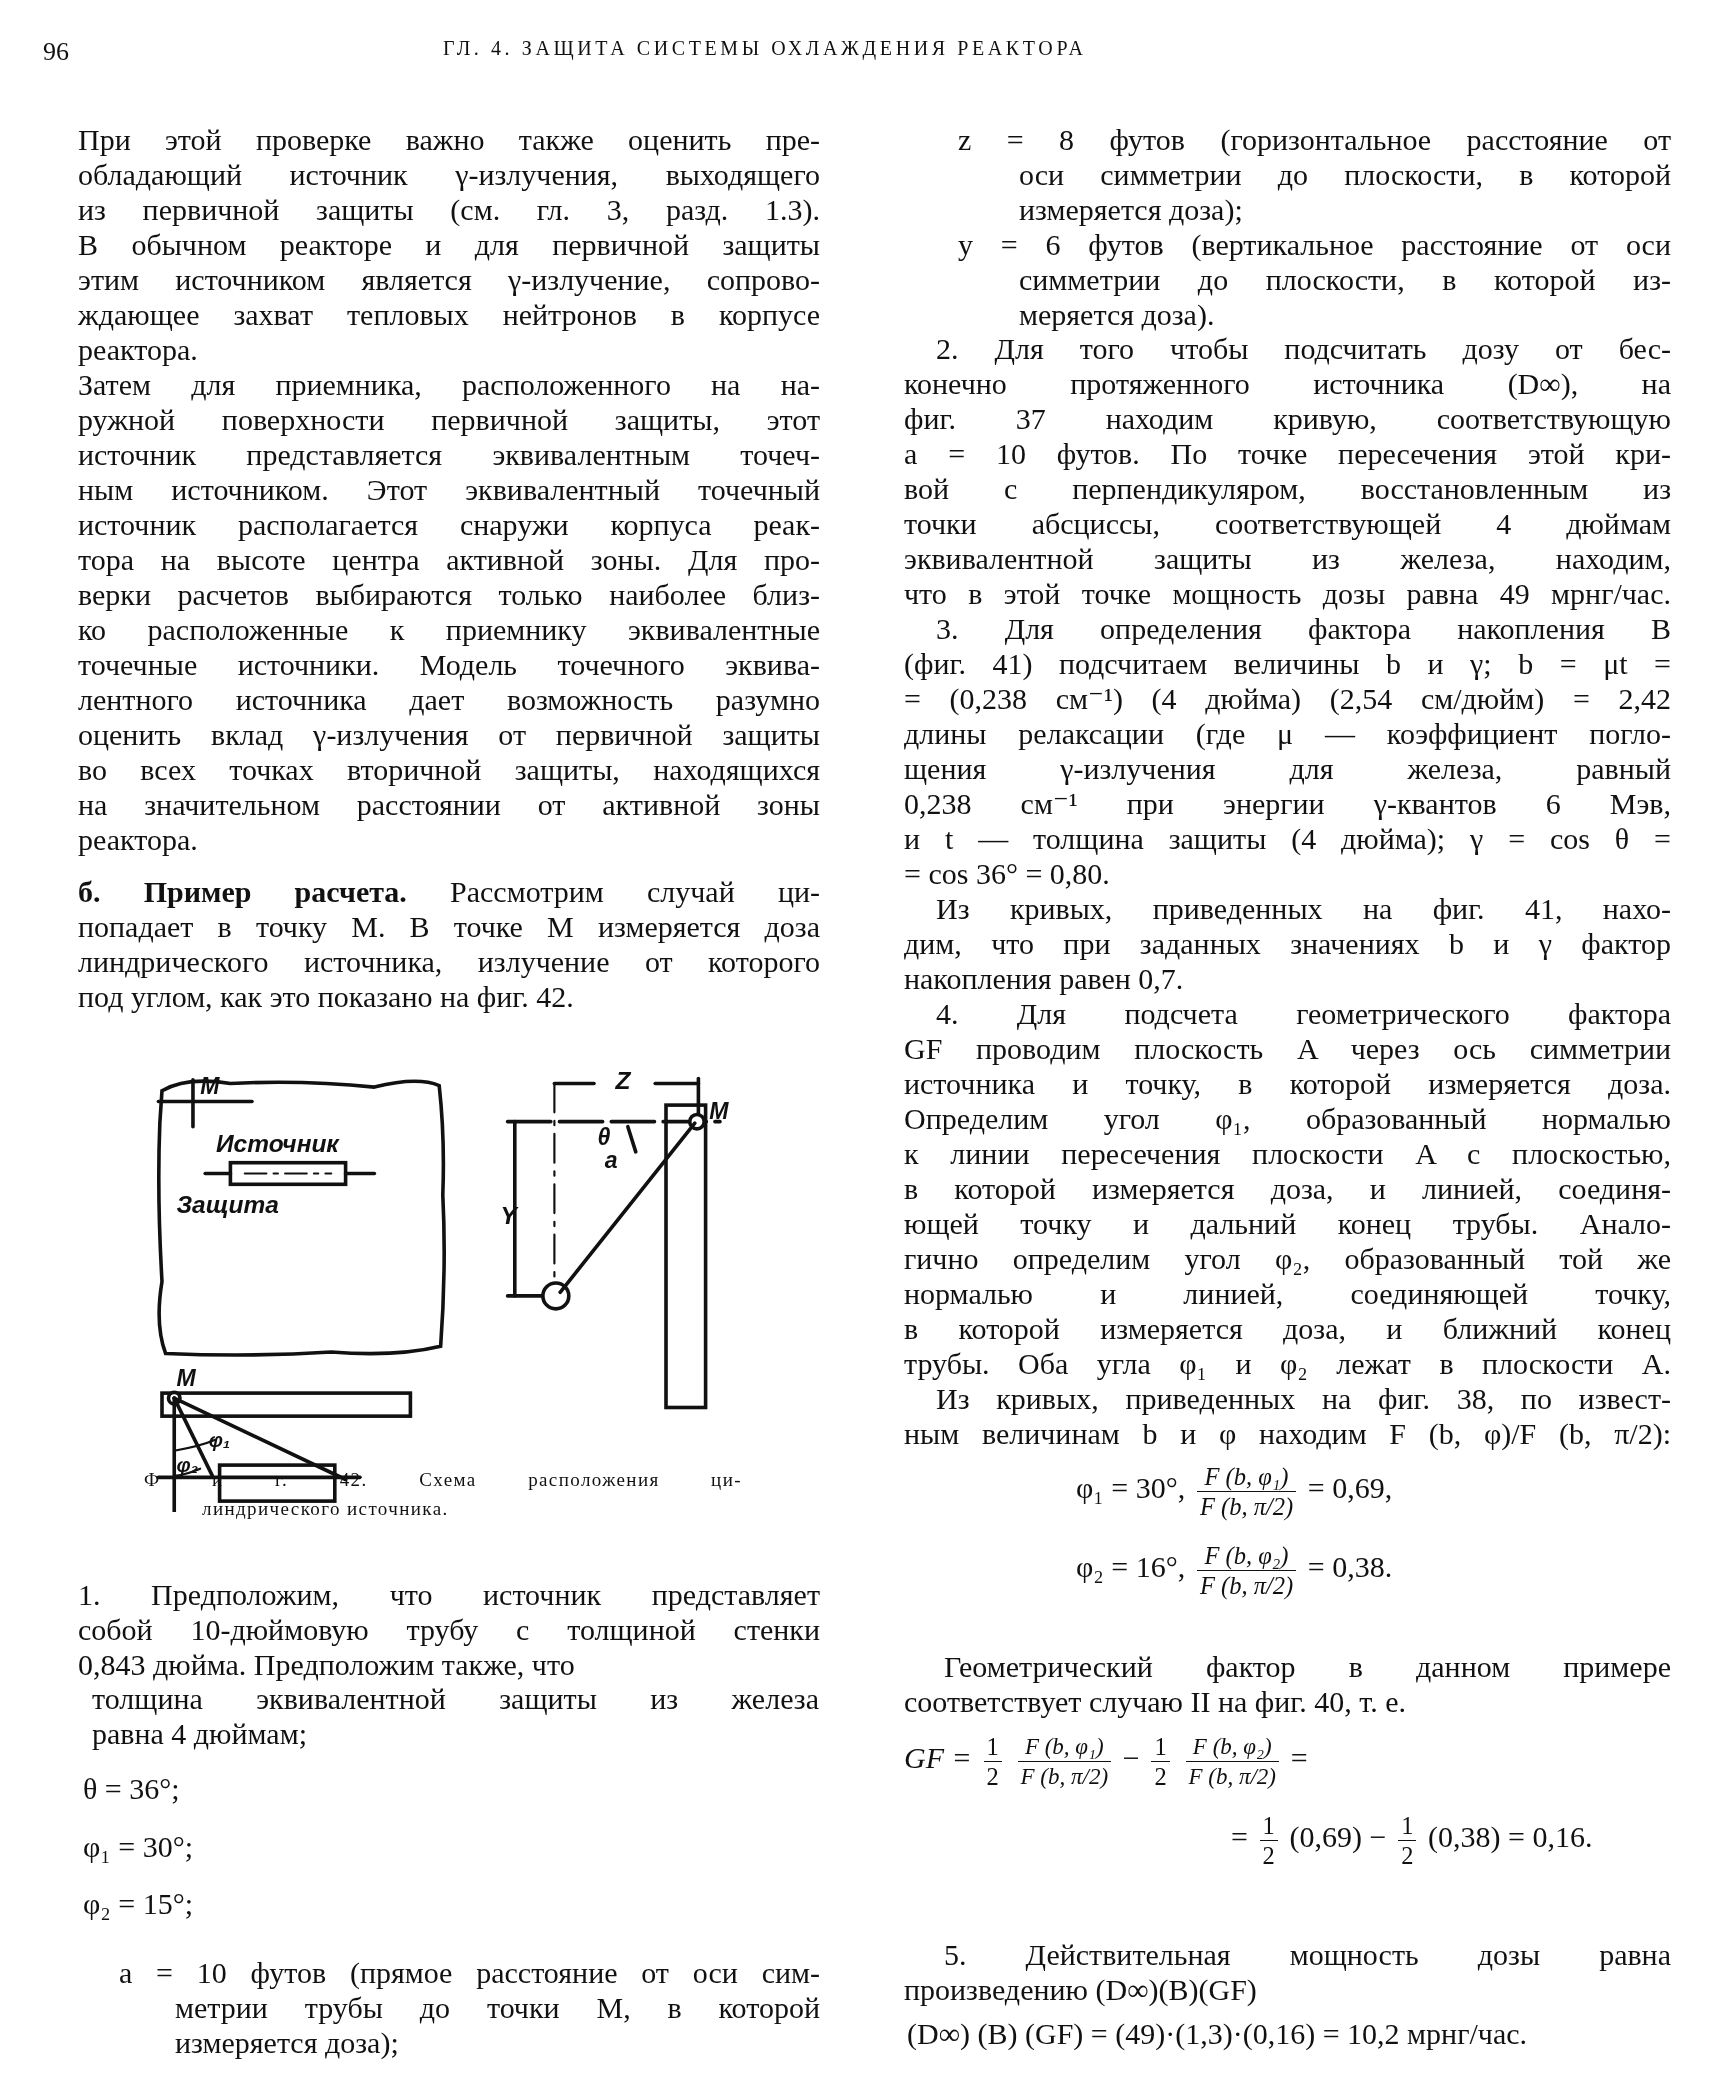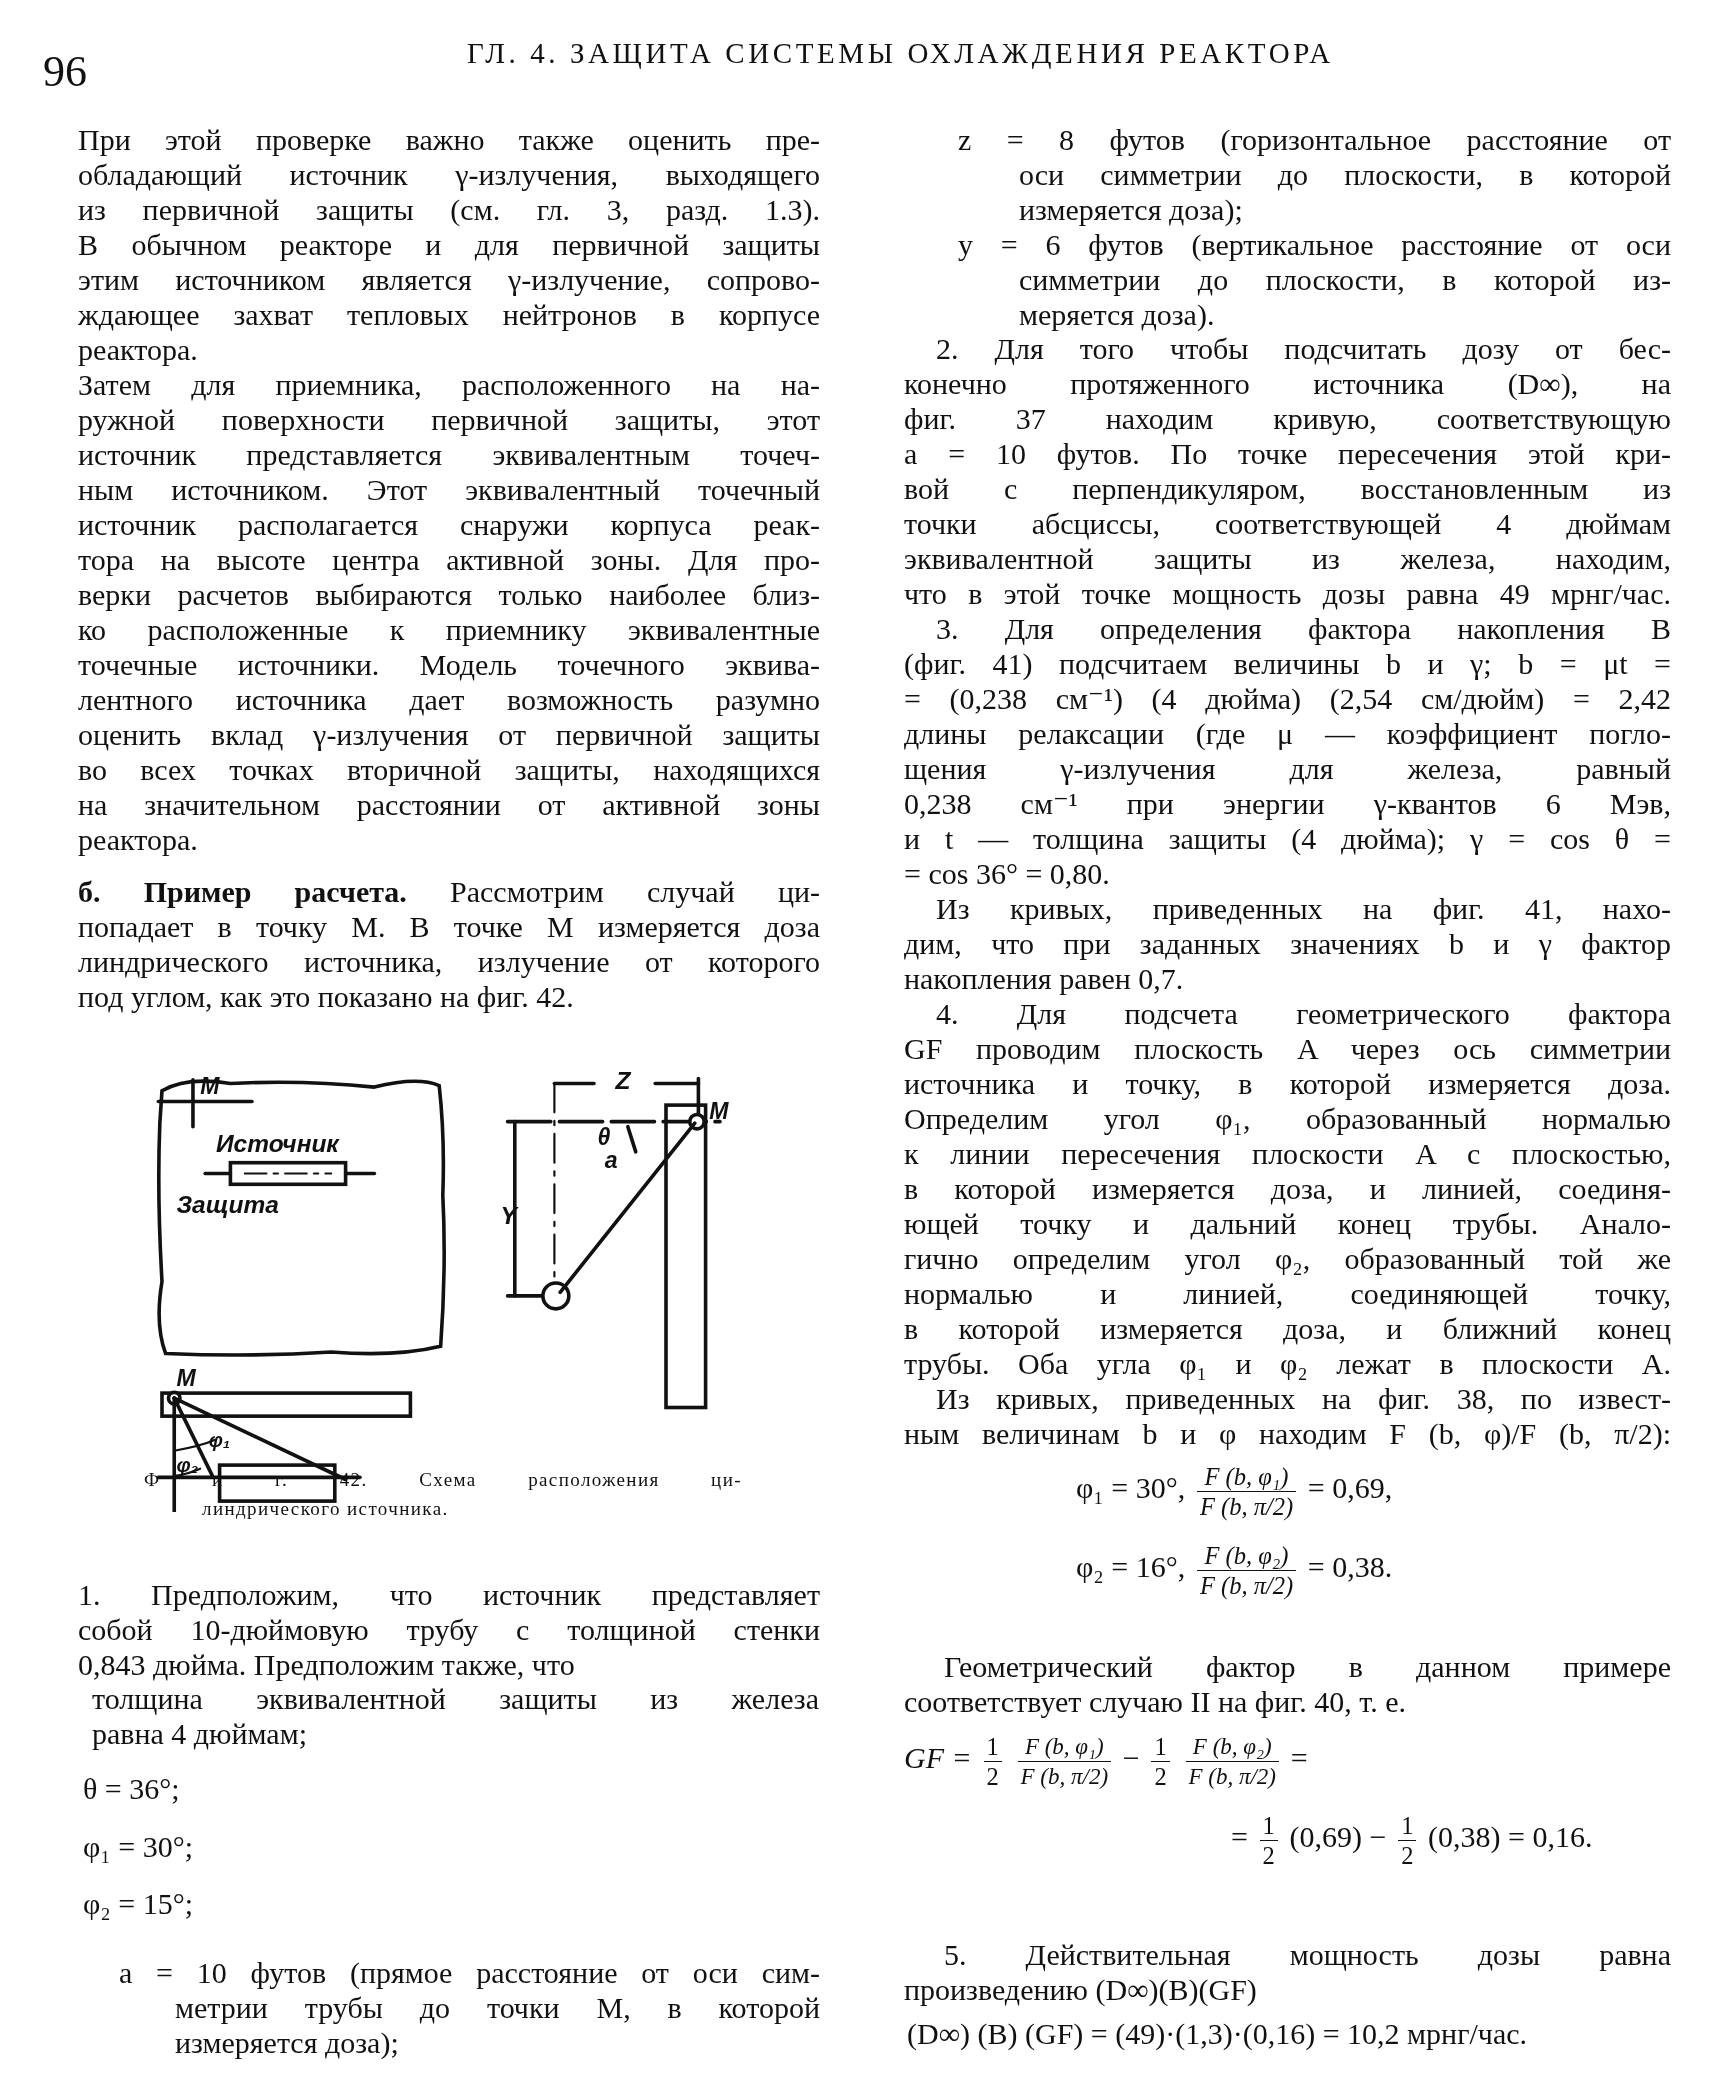--- a/index.html
+++ b/index.html
@@ -1,19 +1,19 @@
 <!DOCTYPE html>
 <html style="font-size:11.5px"><head>
 <meta charset="utf-8">
 <style>
   html,body{margin:0;padding:0;background:#fff;}
   body{width:1728px;height:2097px;position:relative;overflow:hidden;color:#111;
        font-family:"Liberation Serif","DejaVu Serif",serif;}
-  .hdr-num{position:absolute;left:43px;top:46px;font-size:44px;}
-  .hdr-title{position:absolute;left:467px;top:37px;font-size:29px;letter-spacing:3.6px;}
+  .hdr-num{position:absolute;left:43px;top:37px;font-size:26px;}
+  .hdr-title{position:absolute;left:443px;top:37px;font-size:20px;letter-spacing:3.6px;}
   .col{position:absolute;font-size:30px;line-height:35px;text-align:justify;}
   .col .ln{display:block;white-space:nowrap;text-align:justify;text-align-last:justify;}
   .col .ln.last{text-align-last:left;}
   #left{left:78px;top:122px;width:742px;}
   i{font-style:italic;}
   b{font-weight:bold;}
   .fig{position:absolute;left:144px;top:1051px;width:648px;height:461px;}
   .caption{position:absolute;left:144px;top:1465px;width:598px;font-size:19px;line-height:29px;letter-spacing:1.4px;}
   .caption .c1{display:block;text-align:justify;text-align-last:justify;}
   .caption .c2{display:block;padding-left:58px;}

